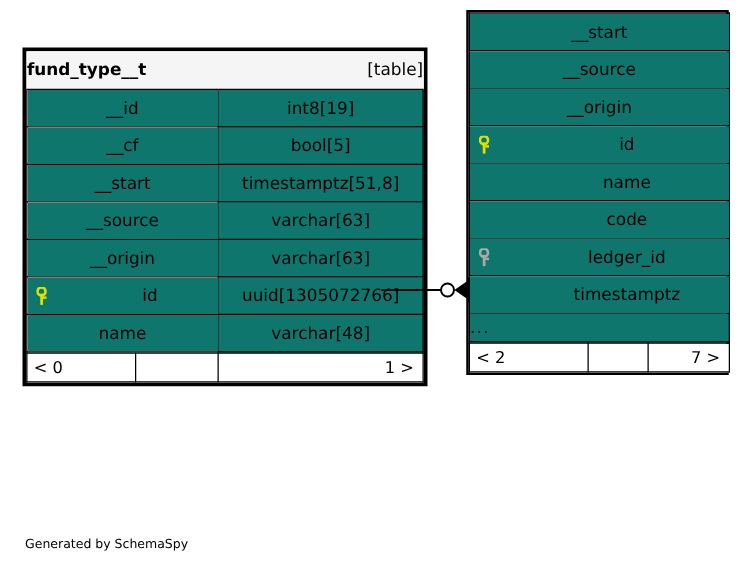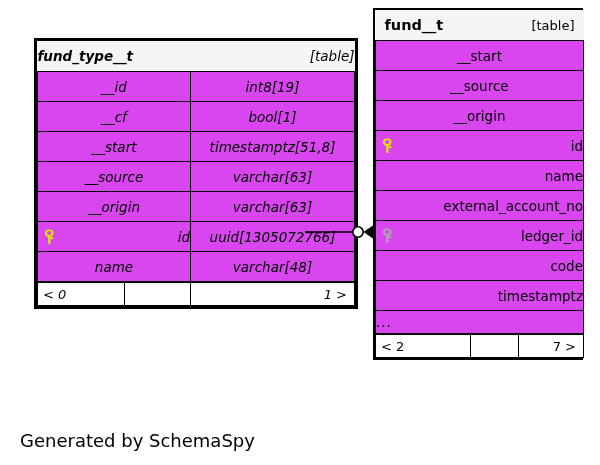--- a/index.html
+++ b/index.html
@@ -34,21 +34,21 @@
     width: 100%;
     border-collapse: collapse;
     table-layout: fixed;
   }
   .tbl-grid td {
     border: 1px solid #000000;
     padding: 0;
     height: 29px;
     vertical-align: middle;
     font-size: 13.5px;
-    background: #d946ef;
+    background: #0f766e;
   }
 
   
   .hdr td {
     background: #f5f5f5;
     border: none;
     border-bottom: 1.5px solid #000000;
     height: 30px;
   }
   .hdr-name {
@@ -64,21 +64,21 @@
   }
 
   
   .col-name {
     position: relative;
     padding-left: 26px;
     text-align: center;
     white-space: nowrap;
   }
   .col-name.wide {
-    text-align: right;
+    text-align: center;
     padding-left: 44px;
   }
   .col-type {
     padding-left: 7px;
     text-align: center;
     white-space: nowrap;
   }
 
   
   .keyicon {
@@ -122,47 +122,47 @@
     top: 214px;
     width: 78px;
     height: 36px;
   }
 
   
   #credit {
     position: absolute;
     left: 20px;
     top: 430px;
-    font-size: 18px;
+    font-size: 10px;
     color: #000000;
     white-space: nowrap;
   }
 </style>
 </head>
 <body>
 
-<div class="erd-table thick" id="table-left" style="left:34px; top:38px; width:324px;font-style:italic;">
+<div class="erd-table thick" id="table-left" style="left:18px; top:38px; width:324px;">
   <table class="tbl-grid">
     <colgroup>
         <col style="width:140px">
         <col style="width:150px">
       </colgroup>
     <tbody>
       <tr class="hdr">
         <td class="hdr-name">fund_type__t</td>
         <td class="hdr-tag">[table]</td>
       </tr>
 
       <tr>
         <td class="col-name">__id</td>
         <td class="col-type">int8[19]</td>
       </tr>
       <tr>
         <td class="col-name">__cf</td>
-        <td class="col-type">bool[1]</td>
+        <td class="col-type">bool[5]</td>
       </tr>
       <tr>
         <td class="col-name">__start</td>
         <td class="col-type">timestamptz[51,8]</td>
       </tr>
       <tr>
         <td class="col-name">__source</td>
         <td class="col-type">varchar[63]</td>
       </tr>
       <tr>
@@ -202,28 +202,20 @@
     </tbody>
   </table>
 </div>
 
 <div class="erd-table thin" id="table-right" style="left:373px; top:8px; width:210px;">
   <table class="tbl-grid">
     <colgroup>
         <col style="width:208px">
       </colgroup>
     <tbody>
-      <tr class="hdr">
-        <td style="padding:0;">
-          <div style="display:flex; align-items:center; justify-content:space-between;">
-            <span class="hdr-name">fund__t</span>
-            <span class="hdr-tag">[table]</span>
-          </div>
-        </td>
-      </tr>
 
       <tr>
         <td class="col-name">__start</td>
       </tr>
       <tr>
         <td class="col-name">__source</td>
       </tr>
       <tr>
         <td class="col-name">__origin</td>
       </tr>
@@ -234,36 +226,33 @@
             <rect x="3.2" y="5.4" width="2.2" height="9.0" fill="#e0e000"></rect>
             <rect x="5.2" y="7.6" width="3.0" height="2.0" fill="#e0e000"></rect>
           </svg>
           <span>id</span>
         </td>
       </tr>
       <tr>
         <td class="col-name wide">name</td>
       </tr>
       <tr>
-        <td class="col-name wide">external_account_no</td>
+        <td class="col-name wide">code</td>
       </tr>
       <tr>
         <td class="col-name wide">
           <svg class="keyicon" viewBox="0 0 13 15">
             <circle cx="4.2" cy="3.6" r="3.2" fill="none" stroke="#aaaaaa" stroke-width="2.1"></circle>
             <rect x="3.2" y="5.4" width="2.2" height="9.0" fill="#aaaaaa"></rect>
             <rect x="5.2" y="7.6" width="3.0" height="2.0" fill="#aaaaaa"></rect>
           </svg>
           <span>ledger_id</span>
         </td>
       </tr>
       <tr>
-        <td class="col-name wide">code</td>
-      </tr>
-      <tr>
         <td class="col-name wide">timestamptz</td>
       </tr>
       <tr>
         <td class="ellipsis-cell" style="height:22px;">...</td>
       </tr>
     </tbody>
   </table>
 
   <table class="tbl-grid">
     <colgroup>

